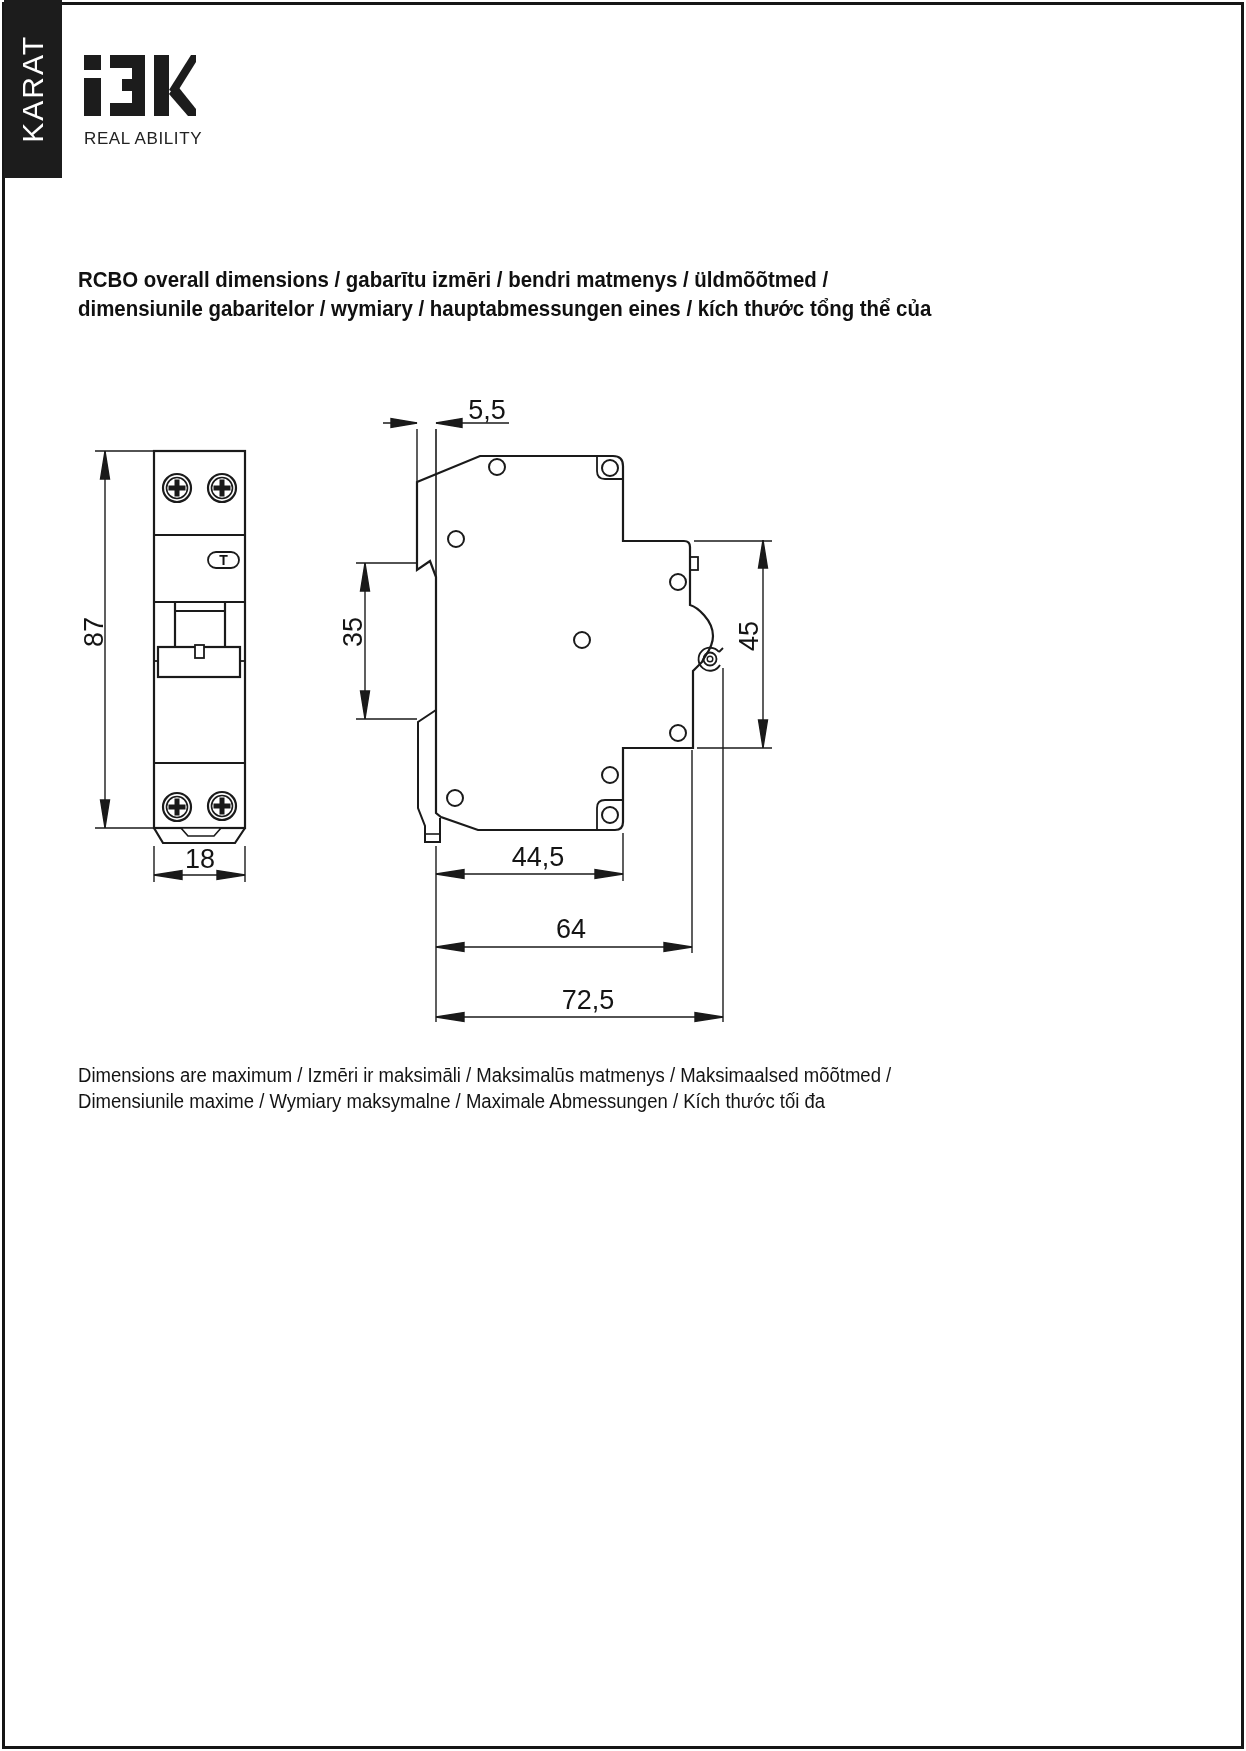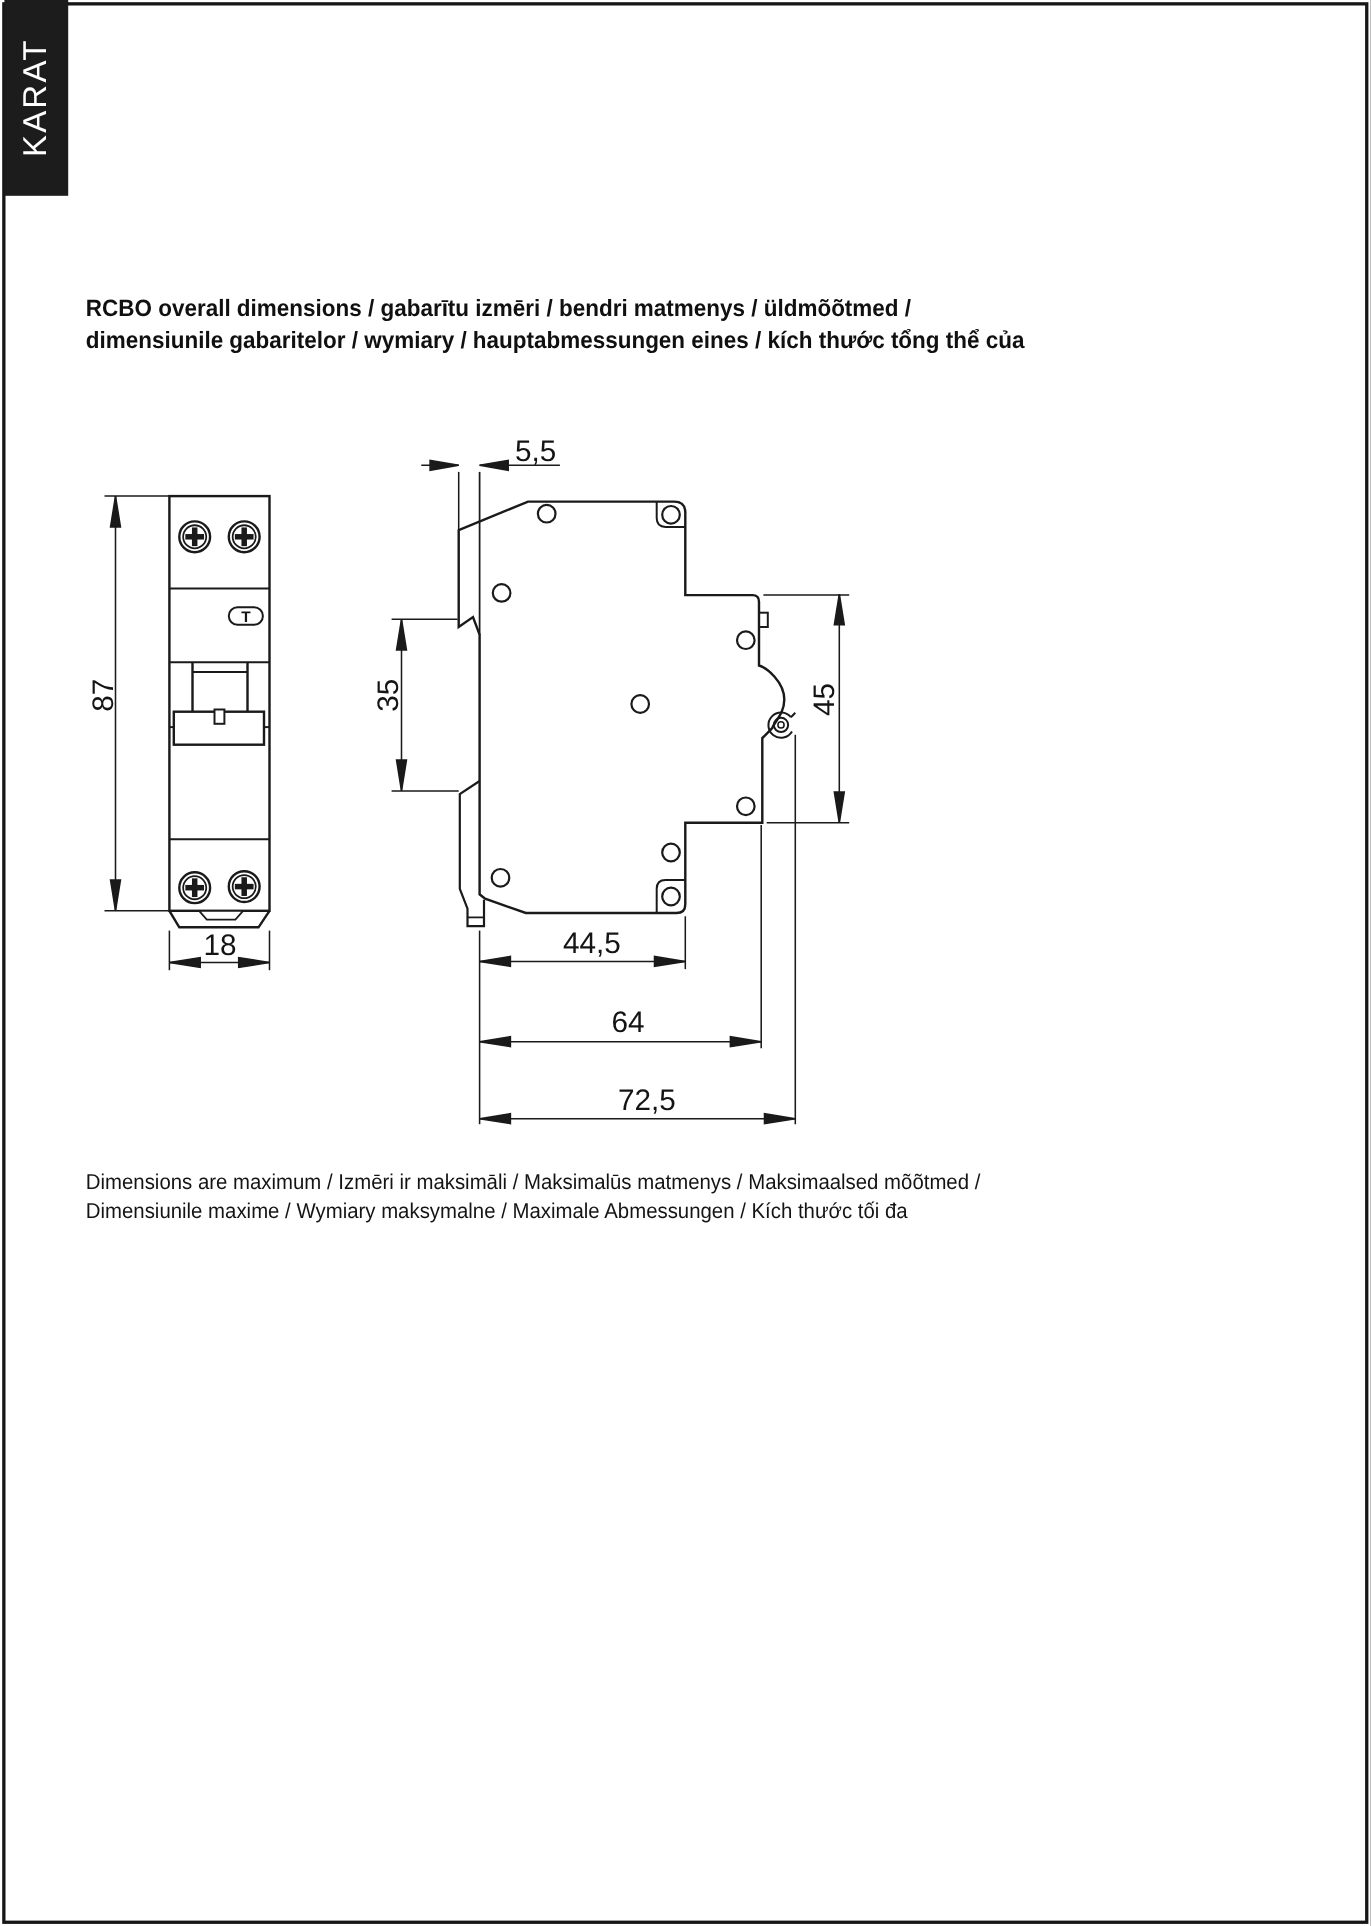--- a/index.html
+++ b/index.html
@@ -62,20 +62,39 @@
 </head>
 <body>
 
 <div class="page">
   <div class="page-border"></div>
 
   <div class="karat-bar">
     <span>KARAT</span>
   </div>
 
+  <div class="brand">
+    <svg width="112" height="62" viewBox="0 0 112 62">
+      <g fill="#1c1c1c">
+
+        <rect x="0" y="1" width="17" height="15"></rect>
+        <rect x="0" y="24" width="17" height="38"></rect>
+
+        <rect x="26" y="1" width="34" height="13"></rect>
+        <rect x="38" y="25" width="22" height="12"></rect>
+        <rect x="26" y="49" width="34" height="13"></rect>
+        <rect x="48" y="1" width="13" height="61"></rect>
+
+        <rect x="70" y="1" width="15" height="61"></rect>
+        <polygon points="85,36 107,1 112,1 112,8 92,40"></polygon>
+        <polygon points="92,30 112,55 112,62 104,62 85,40"></polygon>
+      </g>
+    </svg>
+    <div class="tagline">REAL ABILITY</div>
+  </div>
 
   <div class="title">
     <div>RCBO overall dimensions / gabarītu izmēri / bendri matmenys / üldmõõtmed /</div>
     <div>dimensiunile gabaritelor / wymiary / hauptabmessungen eines / kích thước tổng thể của</div>
   </div>
 
   <svg class="drawing" width="740" height="650" viewBox="60 390 740 650">
 
     <g stroke="#1a1a1a" fill="none" stroke-width="2.2">
 

